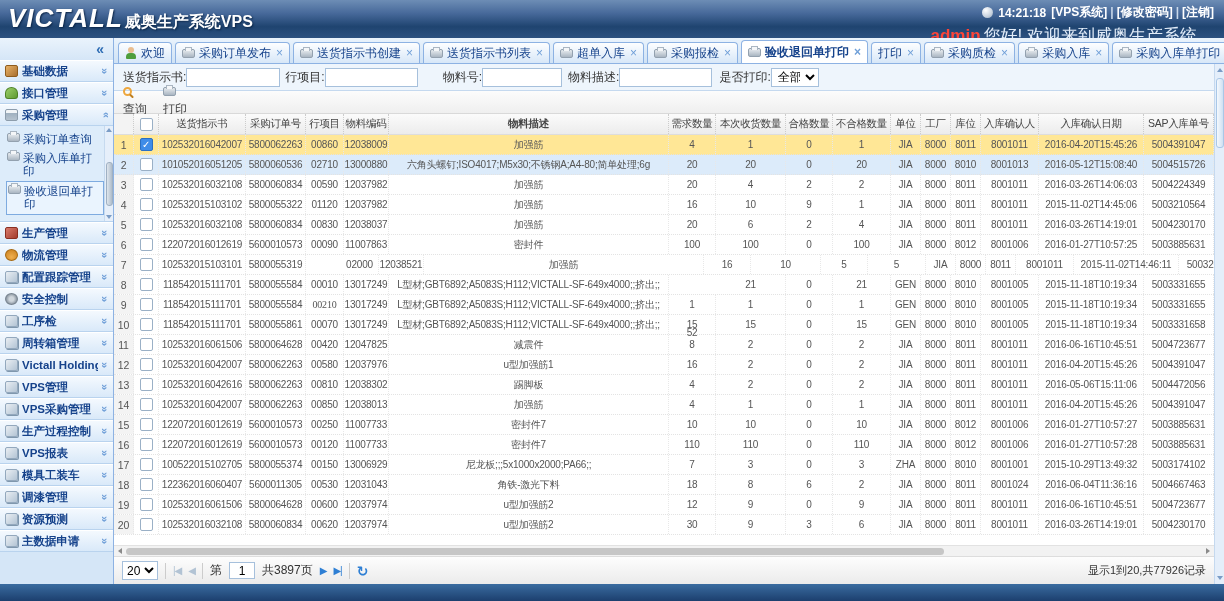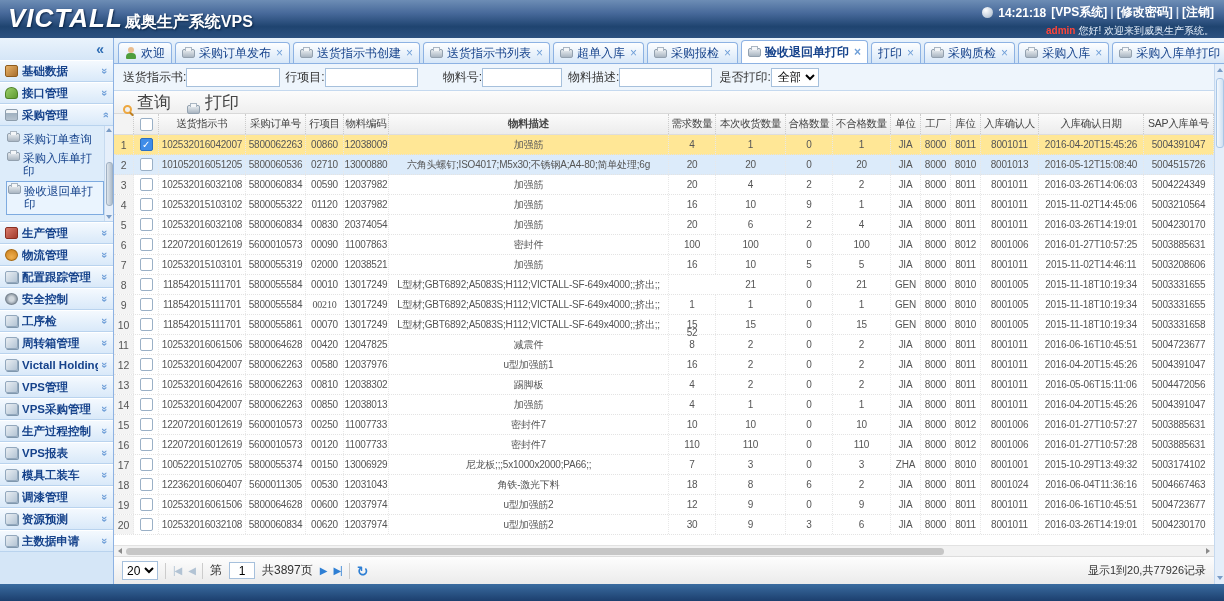--- a/index.html
+++ b/index.html
@@ -12,21 +12,21 @@
          background:linear-gradient(180deg,#6d8db5 0%,#47699a 35%,#1f4470 70%,#2c5180 100%);
          color:#fff; }
   .logo-wrap { padding:3px 0 0 8px; display:flex; align-items:baseline; }
   .logo { font-size:26px; font-weight:bold; font-style:italic; letter-spacing:1px; text-shadow:1px 1px 2px #0b2547; }
   .apptitle { font-size:16px; font-weight:bold; margin-left:2px; text-shadow:1px 1px 2px #0b2547; }
   .top-right { text-align:right; padding:4px 10px 0 0; font-size:12px; }
   .tr-line1 { display:flex; align-items:center; gap:5px; justify-content:flex-end; font-weight:bold; }
   .clock { width:11px; height:11px; border-radius:50%; background:radial-gradient(circle at 35% 30%,#ffffff 0%,#c7d2df 60%,#93a3b5 100%); display:inline-block; }
   .hlink { cursor:pointer; }
   .hsep { margin:0 3px; color:#c9d8ea; }
-  .tr-line2 { font-size:10px; color:#e3edf9; margin-top:3px; }
+  .tr-line2 { font-size:17px; color:#e3edf9; margin-top:3px; }
   .admin { color:#ff4438; font-weight:bold; margin-right:3px; }
 
   .content { flex:1; display:flex; min-height:0; }
 
   
   .sidebar { width:114px; flex:none; background:#d5e6f7; border-right:1px solid #8db2e3; display:flex; flex-direction:column; font-size:12px; overflow:hidden; }
   .sb-top { height:22px; flex:none; display:flex; justify-content:flex-end; align-items:center; padding-right:9px;
             color:#2e6db4; font-weight:bold; font-size:14px; background:linear-gradient(#eaf3fc,#d5e6f7); }
   .sb-top span { cursor:pointer; }
   .sb-group-header { height:22px; display:flex; align-items:center; gap:4px; padding:0 5px 0 5px;
@@ -76,21 +76,21 @@
   .icon-mag::after { content:""; position:absolute; width:5px; height:2px; background:#c07f1e; transform:rotate(45deg); right:-4px; bottom:-3px; border-radius:1px; }
 
   .lower { flex:1; display:flex; min-height:0; }
   .main-col { flex:1; display:flex; flex-direction:column; min-width:0; }
 
   .searchbar { height:27px; flex:none; background:#eef5fc; border-bottom:1px solid #c5d9ef; display:flex; align-items:center; padding-left:9px; font-size:12px; color:#333; }
   .fitem { display:flex; align-items:center; }
   .fitem input, .fitem select { height:19px; border:1px solid #a6c0dc; font-size:12px; padding:0 2px; background:#fff; }
 
   .toolbar { height:23px; flex:none; background:linear-gradient(#fcfcfc,#efefef); border-bottom:1px solid #d9d9d9; display:flex; align-items:center; gap:16px; padding-left:9px; }
-  .tbtn { display:flex; align-items:flex-end; gap:5px; font-size:17px; color:#444; cursor:pointer; }
+  .tbtn { display:flex; align-items:flex-start; gap:5px; font-size:12px; color:#444; cursor:pointer;flex-direction:column; }
 
   .ghead { height:21px; flex:none; display:flex; background:linear-gradient(#fbfbfb,#ececec); border-bottom:1px solid #ddd; font-size:10.5px; letter-spacing:-0.3px; color:#444; }
   .gc { border-right:1px dotted #ccc; display:flex; align-items:center; justify-content:center; flex:none; overflow:hidden; white-space:nowrap; height:100%; }
   .grows { flex:1; overflow:hidden; background:#fff; }
   .grow { display:flex; height:20px; border-bottom:1px dotted #e3e3e3; font-size:10px; letter-spacing:-0.2px; color:#555; background:#fff; cursor:pointer; }
   .grow .gc { border-right:1px dotted #e8e8e8; }
   .grow.selected { background:#ffe796; }
   .grow.hl { background:#dcebfa; }
   .c-rownum { background:#f3f3f3; color:#555; font-size:10.5px; }
   .grow.selected .c-rownum, .grow.hl .c-rownum { background:inherit; }
@@ -463,21 +463,21 @@
                 <div class="gc" style="width: 70px;">5003210564</div>
               </div>
               <div class="grow">
                 <div class="gc c-rownum" style="width: 20px;">5</div>
                 <div class="gc" style="width: 25px;">
                   <div class="cb"></div>
                 </div>
                 <div class="gc" style="width: 87px;">102532016032108</div>
                 <div class="gc" style="width: 60px;">5800060834</div>
                 <div class="gc" style="width: 38px;">00830</div>
-                <div class="gc" style="width: 45px;">20374054</div>
+                <div class="gc" style="width: 45px;">12038037</div>
                 <div class="gc" style="width: 280px;">加强筋</div>
                 <div class="gc" style="width: 47px;">20</div>
                 <div class="gc" style="width: 70px;">6</div>
                 <div class="gc" style="width: 47px;">2</div>
                 <div class="gc" style="width: 58px;">4</div>
                 <div class="gc" style="width: 30px;">JIA</div>
                 <div class="gc" style="width: 30px;">8000</div>
                 <div class="gc" style="width: 30px;">8011</div>
                 <div class="gc" style="width: 58px;">8001011</div>
                 <div class="gc" style="width: 105px;">2016-03-26T14:19:01</div>
@@ -504,21 +504,21 @@
                 <div class="gc" style="width: 105px;">2016-01-27T10:57:25</div>
                 <div class="gc" style="width: 70px;">5003885631</div>
               </div>
               <div class="grow">
                 <div class="gc c-rownum" style="width: 20px;">7</div>
                 <div class="gc" style="width: 25px;">
                   <div class="cb"></div>
                 </div>
                 <div class="gc" style="width: 87px;">102532015103101</div>
                 <div class="gc" style="width: 60px;">5800055319</div>
-                <div class="gc" style="width: 38px;">02000</div>
+                <div class="gc" style="width: 38px; margin-left: 35px;">02000</div>
                 <div class="gc" style="width: 45px;">12038521</div>
                 <div class="gc" style="width: 280px;">加强筋</div>
                 <div class="gc" style="width: 47px;">16</div>
                 <div class="gc" style="width: 70px;">10</div>
                 <div class="gc" style="width: 47px;">5</div>
                 <div class="gc" style="width: 58px;">5</div>
                 <div class="gc" style="width: 30px;">JIA</div>
                 <div class="gc" style="width: 30px;">8000</div>
                 <div class="gc" style="width: 30px;">8011</div>
                 <div class="gc" style="width: 58px;">8001011</div>

